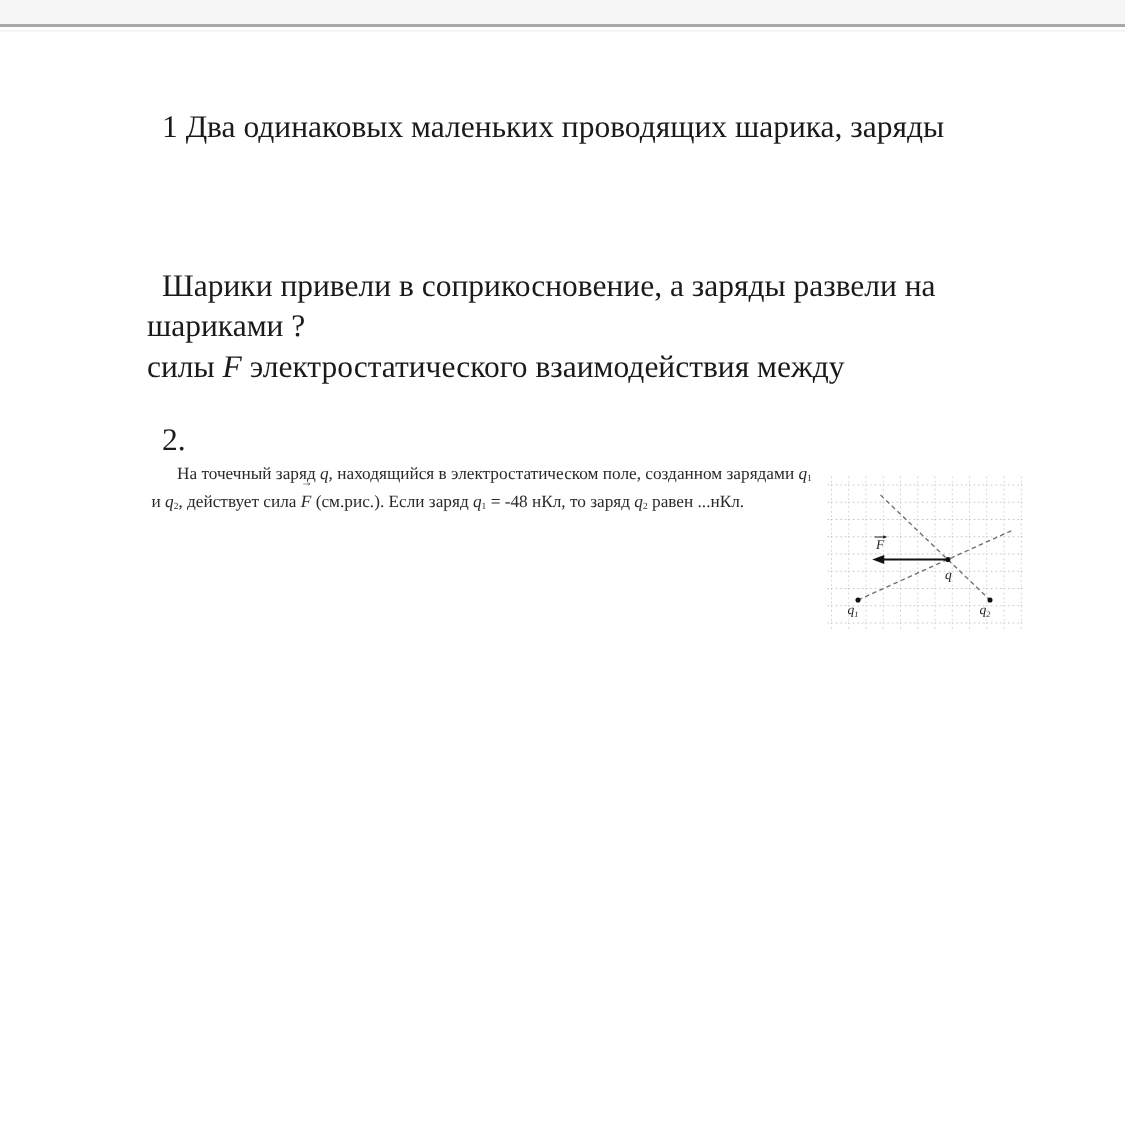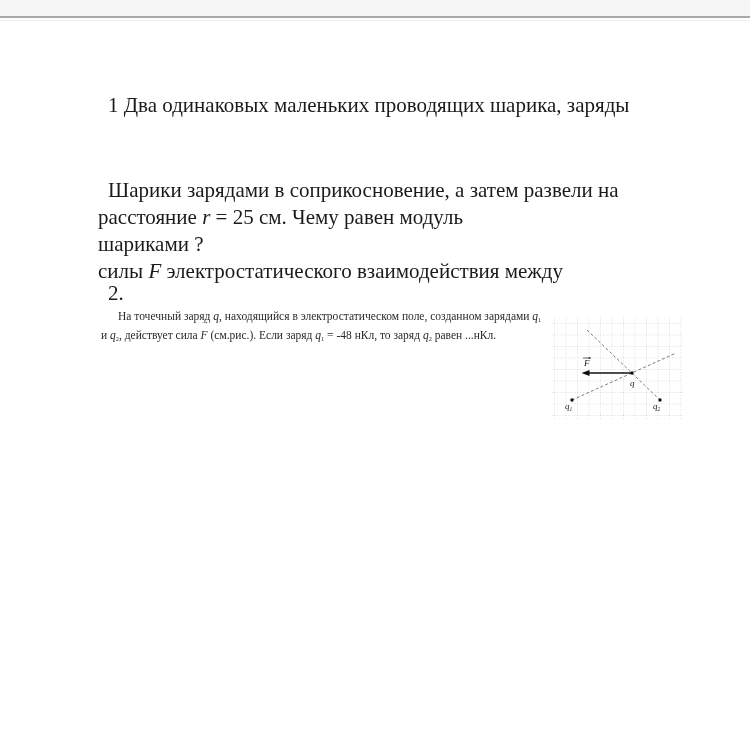--- a/index.html
+++ b/index.html
@@ -11,21 +11,21 @@
     position:absolute;left:0;top:0;width:750px;height:16px;
     background:#f6f6f6;border-bottom:2px solid #a9a9a9;
   }
   .topbar-shadow{
     position:absolute;left:0;top:20px;width:750px;height:1px;background:#f1f1f1;
   }
   .bigtext{
     position:absolute;left:98px;font-size:21px;line-height:27px;color:#1a1a1a;
     white-space:nowrap;
   }
-  #p1{top:92px;text-align:center;}
+  #p1{top:71px;text-align:center;}
   #p2{top:177px;}
   #item2{top:280px;}
   .indent{padding-left:10px;}
   .smalltext{
     position:absolute;left:101px;top:307px;font-size:11.5px;line-height:19px;
     color:#2a2a2a;white-space:nowrap;
   }
   .smalltext .indent{padding-left:17px;}
   sub{font-size:55%;vertical-align:-0.25em;line-height:0;}
   i{font-style:italic;}
@@ -44,22 +44,21 @@
 <body>
 
 <div class="topbar"></div>
 <div class="topbar-shadow"></div>
 
 <div id="p1" class="bigtext">
   <div class="indent">1 Два одинаковых маленьких проводящих шарика, заряды</div>
 </div>
 
 <div id="p2" class="bigtext">
-  <div class="indent">Шарики зарядами в соприкосновение, а затем развели на</div>
-  <div>расстояние <i>r</i> = 25 см. Чему равен модуль</div>
+  <div class="indent">Шарики привели в соприкосновение, а заряды развели на</div>
   <div>шариками ?</div>
   <div>силы <i>F</i> электростатического взаимодействия между</div>
 </div>
 
 <div id="item2" class="bigtext">
   <div class="indent">2.</div>
 </div>
 
 <div class="smalltext">
   <div class="indent">На точечный заряд <i>q</i>, находящийся в электростатическом поле, созданном зарядами <i>q</i><sub>1</sub></div>

